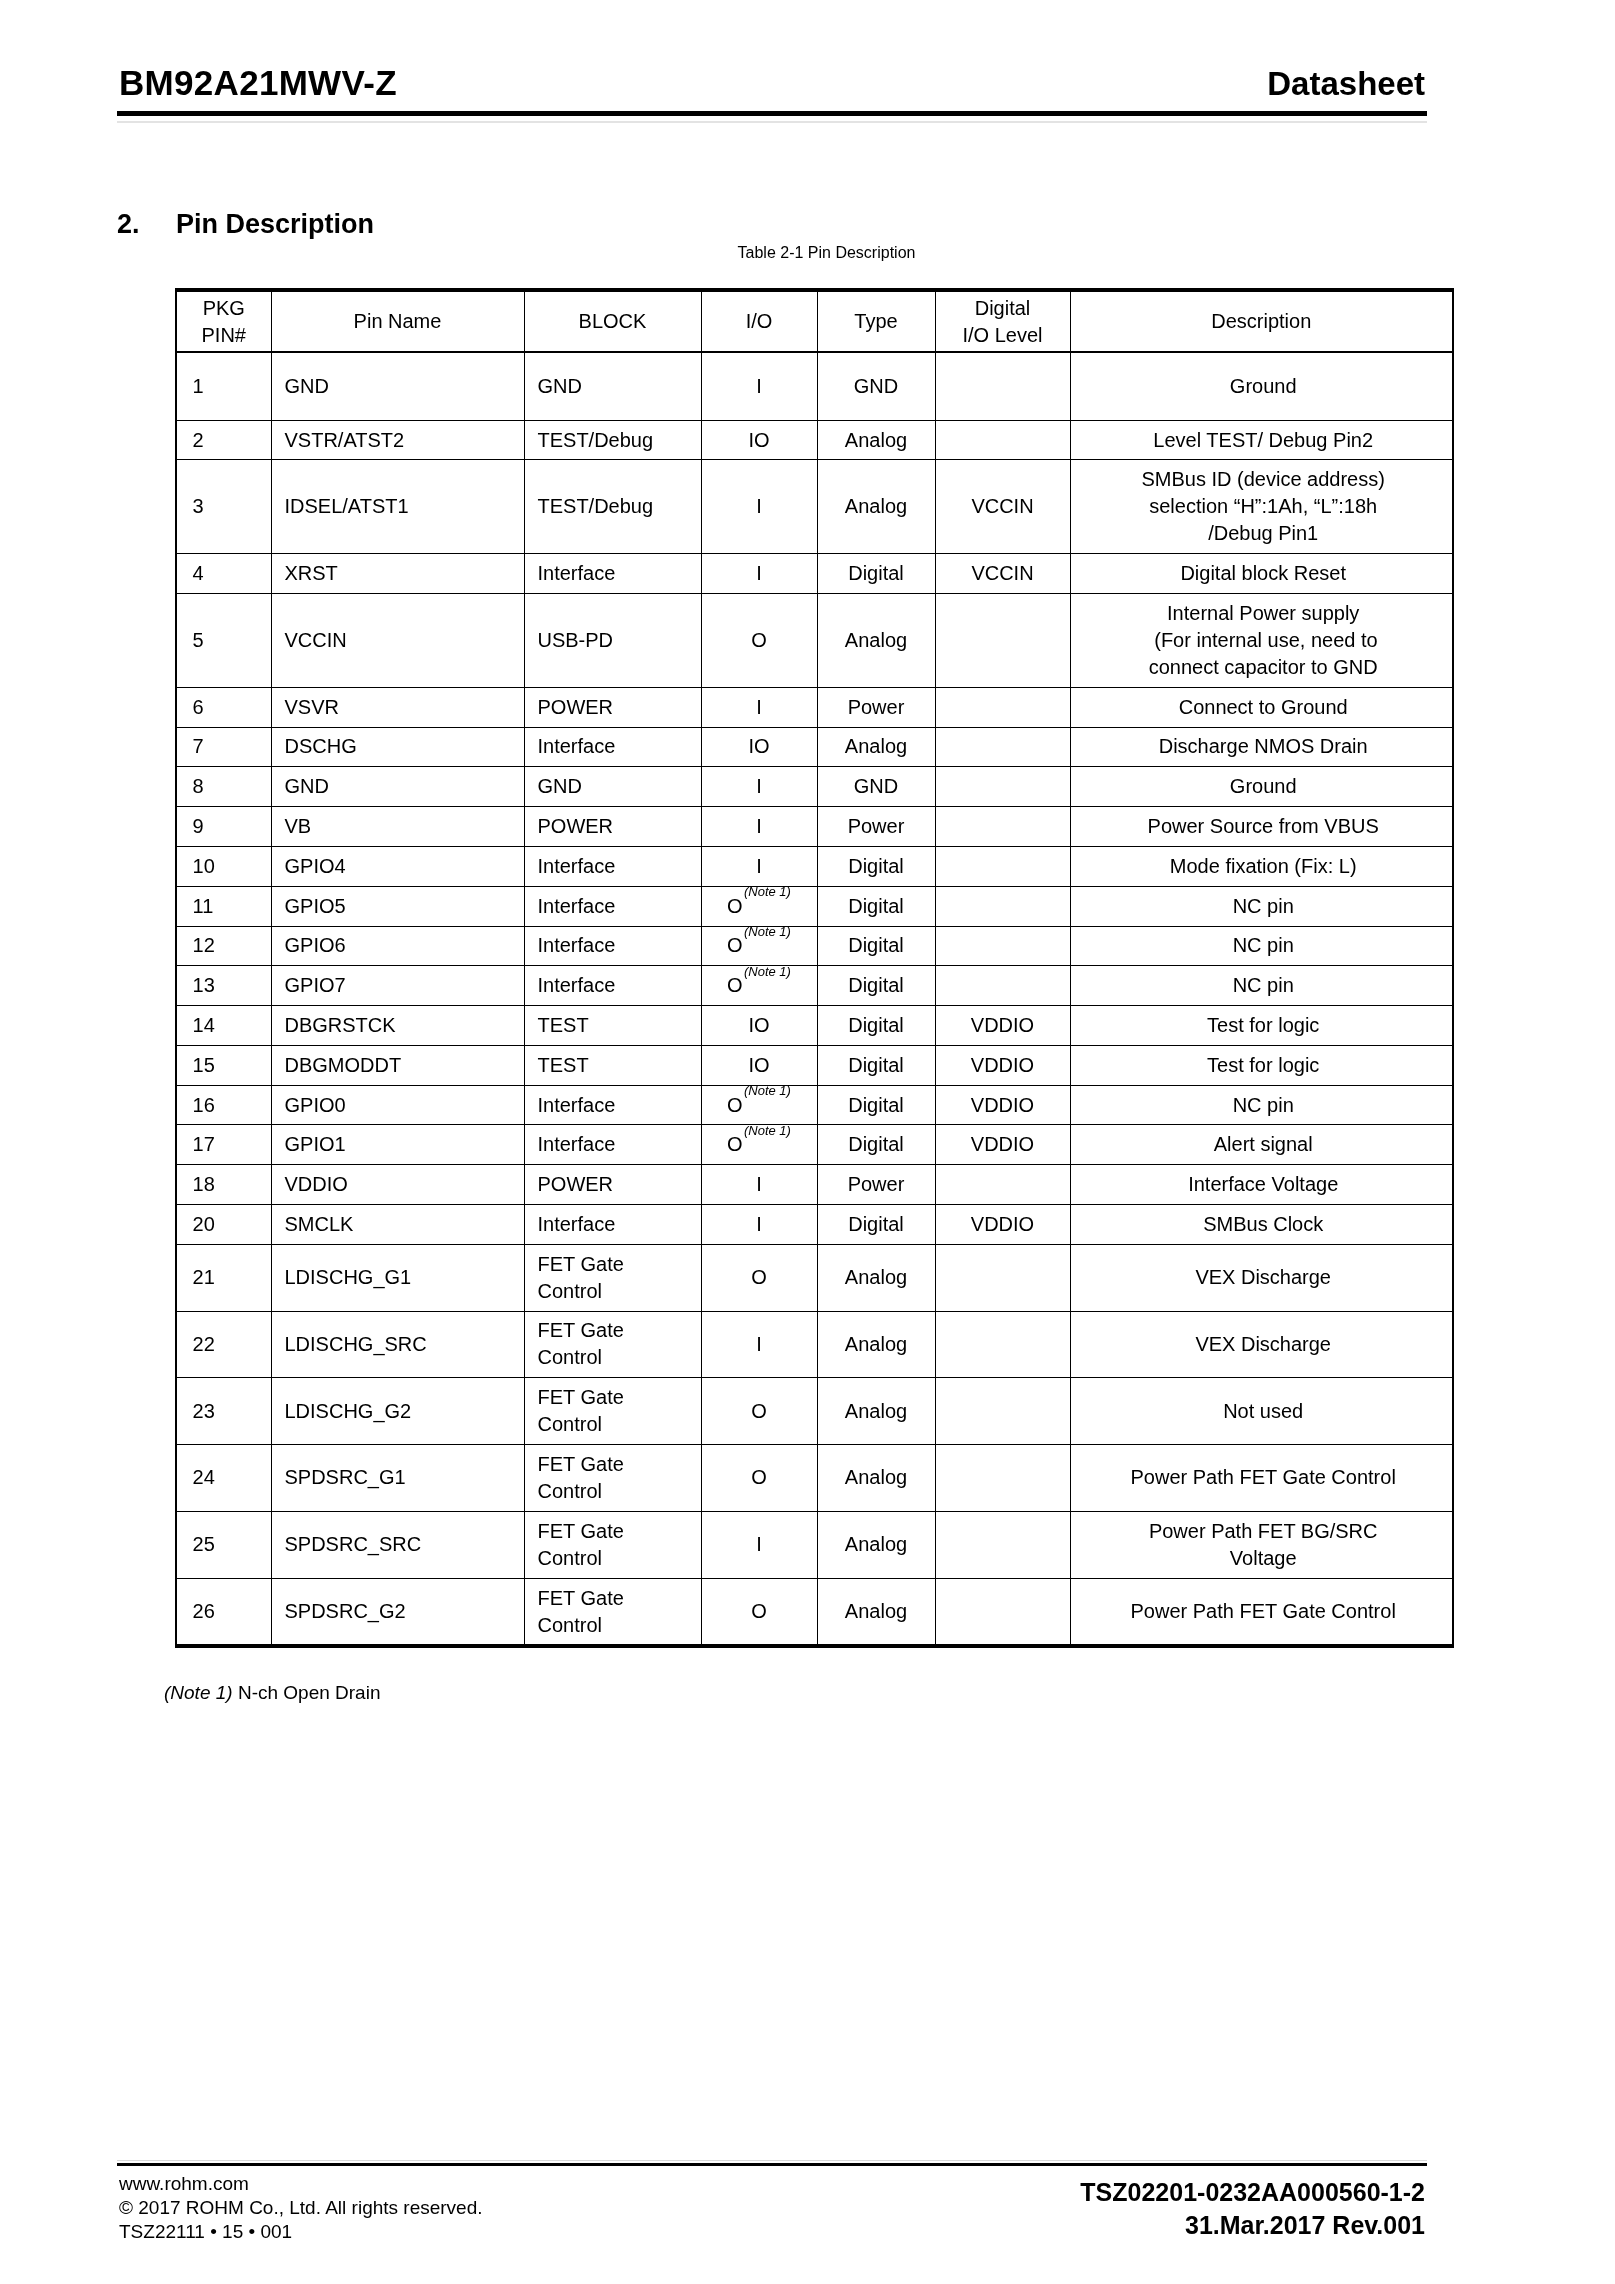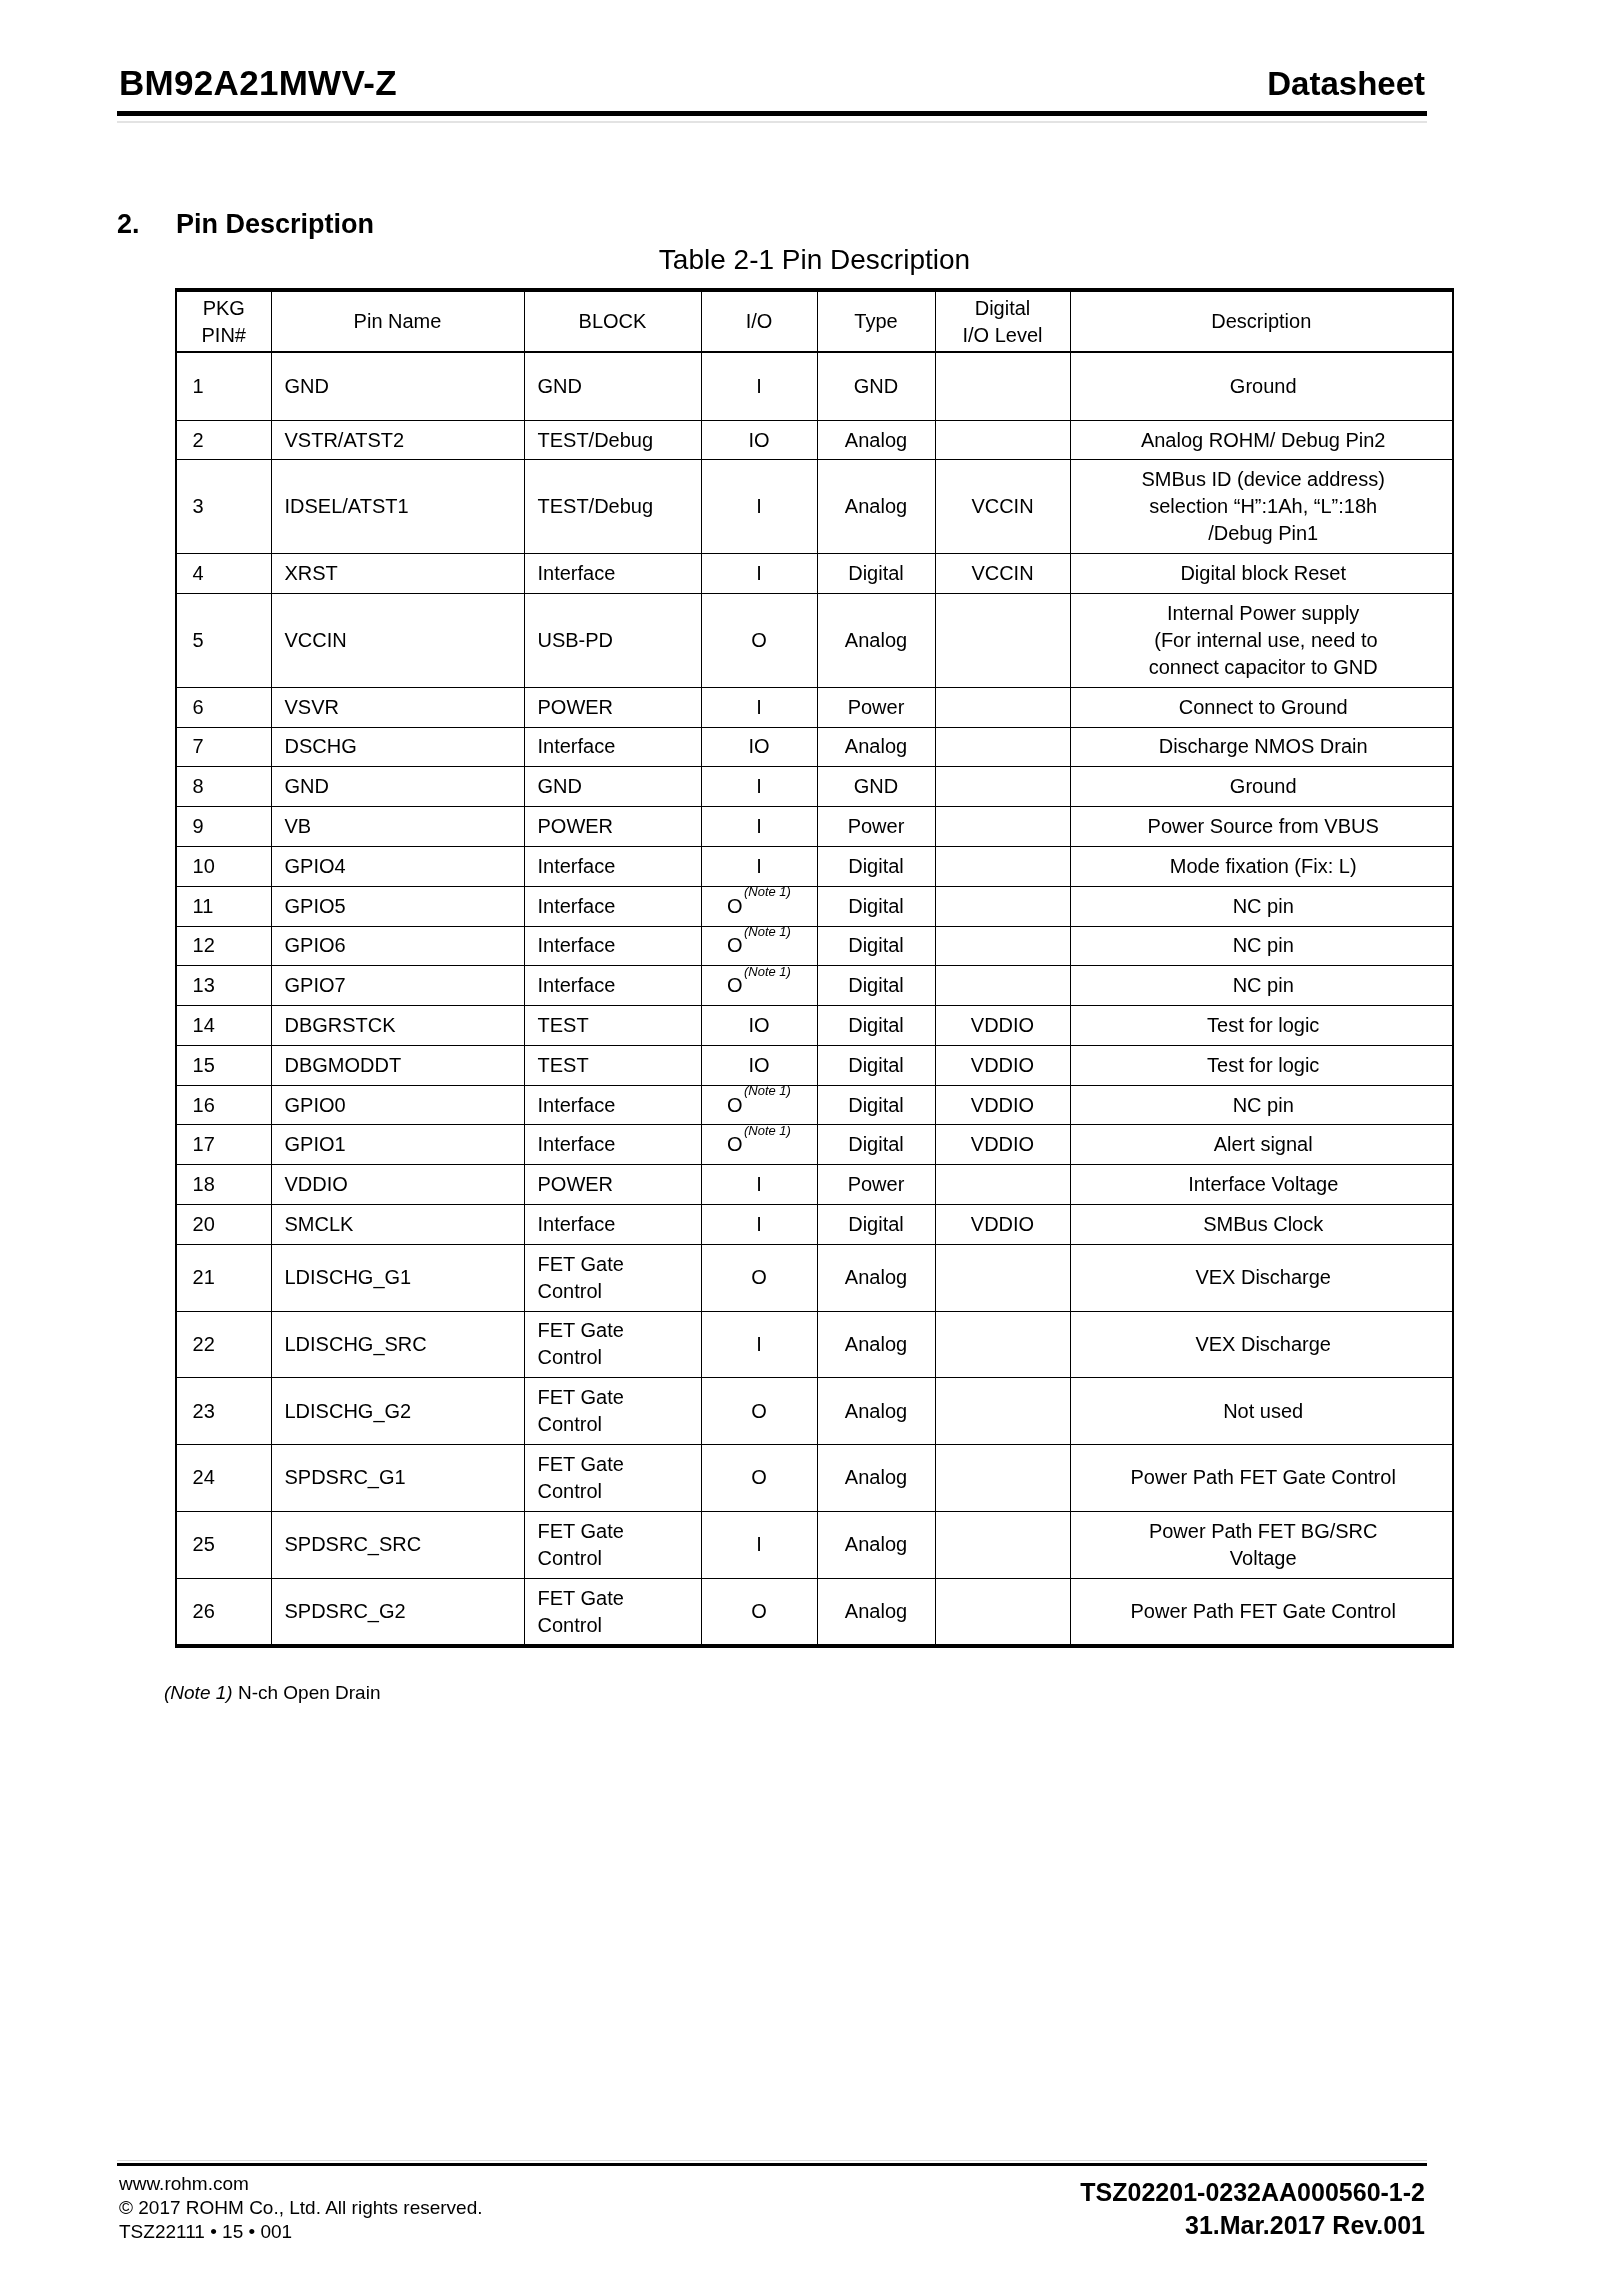--- a/index.html
+++ b/index.html
@@ -12,21 +12,21 @@
   }
   
   .hdr-product{position:absolute;left:119px;top:63px;font-size:35px;font-weight:bold;letter-spacing:0.3px;}
   .hdr-doctype{position:absolute;right:119px;top:65px;font-size:33px;font-weight:bold;}
   .rule-top{position:absolute;left:117px;right:117px;top:111px;height:5.2px;background:#000;}
   .rule-top-shadow{position:absolute;left:117px;right:117px;top:121px;height:2px;background:#e3e3e3;}
   
   .section-heading{position:absolute;left:117px;top:181px;font-size:27px;font-weight:bold;margin-top:28px;}
   .section-heading .num{display:inline-block;width:59px;}
   
-  .tbl-caption{position:absolute;left:176px;width:1277px;top:244px;text-align:center;font-size:28px;}
+  .tbl-caption{position:absolute;left:188px;width:1277px;top:244px;text-align:center;font-size:16px;}
   table.pin-table{
     position:absolute;left:175px;top:288px;width:1277px;
     border-collapse:collapse;table-layout:fixed;
     border:2.6px solid #000;border-top-width:4.6px;border-bottom-width:4.6px;
   }
   .pin-table th,.pin-table td{
     border:1.3px solid #000;
     font-size:20px;line-height:27px;
     vertical-align:middle;
     padding:5.9px 5.2px;
@@ -107,21 +107,21 @@
           <td class="c5"></td>
           <td class="c6">Ground</td>
         </tr>
         <tr>
           <td class="c0">2</td>
           <td class="c1">VSTR/ATST2</td>
           <td class="c2">TEST/Debug</td>
           <td class="c3">IO</td>
           <td class="c4">Analog</td>
           <td class="c5"></td>
-          <td class="c6">Analog ROHM/ Debug Pin2</td>
+          <td class="c6">Level TEST/ Debug Pin2</td>
         </tr>
         <tr>
           <td class="c0">3</td>
           <td class="c1">IDSEL/ATST1</td>
           <td class="c2">TEST/Debug</td>
           <td class="c3">I</td>
           <td class="c4">Analog</td>
           <td class="c5">VCCIN</td>
           <td class="c6">SMBus ID (device address)
 selection “H”:1Ah, “L”:18h

